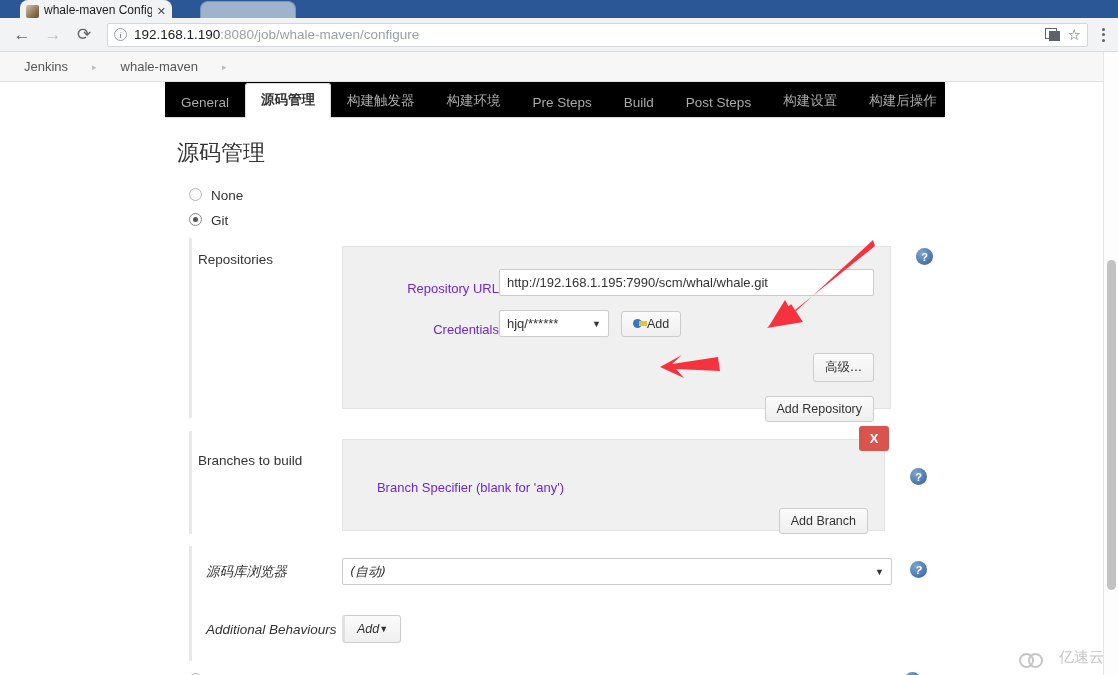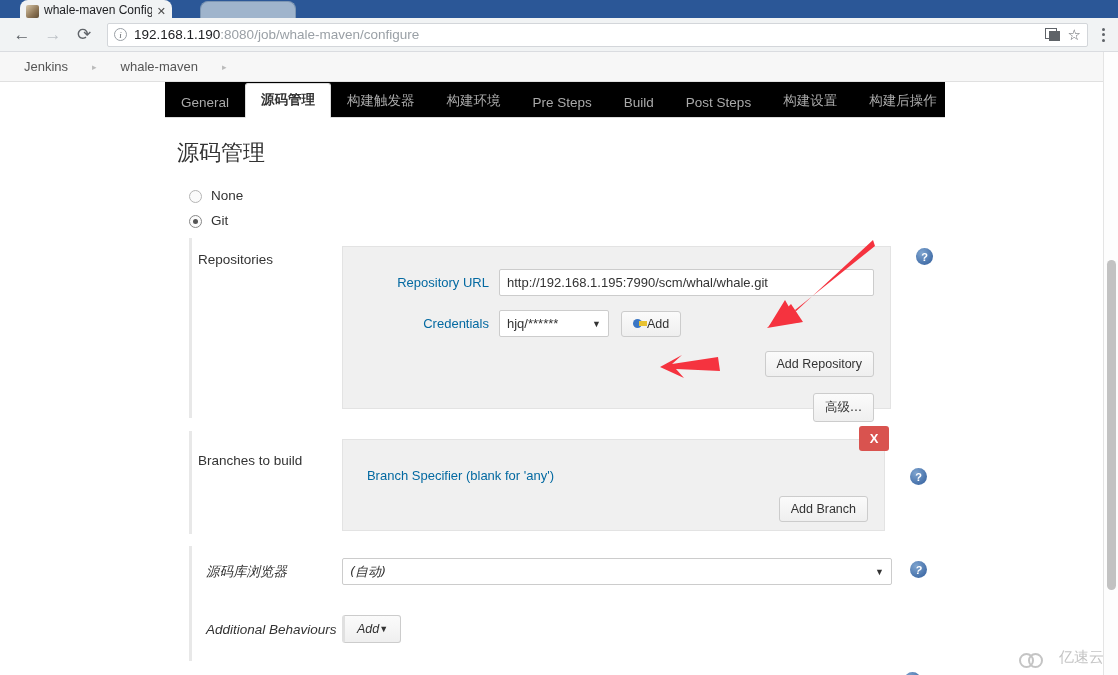--- a/index.html
+++ b/index.html
@@ -82,36 +82,36 @@
   .tabbar .tb.cn { font-family:"DejaVu Sans", sans-serif; }
   .tabbar .tb.active {
     color:#333; font-weight:bold; background:#fff;
     border:1px solid #dcdcdc; border-bottom:1px solid #fff; border-radius:3px 3px 0 0;
   }
 
   .panel { width:780px; background:#fff; padding:14px 0 0 0; }
   h1.title { font-family:"DejaVu Serif", serif; font-size:22px; font-weight:normal;
              color:#333; margin:6px 0 20px 12px; }
 
-  .radio-row { display:flex; align-items:flex-end; gap:9px; margin:0 0 10px 24px; }
+  .radio-row { display:flex; align-items:flex-start; gap:9px; margin:0 0 10px 24px; }
   .rb { width:13px; height:13px; border-radius:50%; border:1px solid #b5b5b5;
         background:#fbfbfb; flex:none; position:relative; }
   .rb.on { border-color:#888; }
   .rb.on:after { content:""; position:absolute; left:3px; top:3px; width:5px; height:5px;
                  border-radius:50%; background:#555; }
   .radio-row label { font-size:13.5px; color:#333; }
 
   .section { display:flex; margin:0 0 0 24px; border-left:3px solid #e8e8e8; }
   .sec-label { width:150px; flex:none; font-size:13.5px; color:#333; padding:14px 0 0 6px; }
   .sec-body { flex:1; position:relative; }
 
   .gbox { background:#f0f0f0; border:1px solid #e3e3e3; padding:14px 16px; position:relative; }
   .frow { display:flex; align-items:center; margin-bottom:12px; }
   .frow:last-child { margin-bottom:0; }
-  .flabel { font-size:13px; color:#0369a1; text-align:right; padding-right:10px; white-space:nowrap; }
+  .flabel { font-size:13px; color:#6d28d9; text-align:right; white-space:nowrap;margin-top:12px; }
   .txtin {
     height:27px; background:#fff; border:1px solid #ccc; border-radius:2px;
     font-size:13px; color:#333; padding:0 7px; display:flex; align-items:center;
     font-family:"Liberation Sans", sans-serif;
   }
   .sel {
     height:27px; background:#fff; border:1px solid #ccc; border-radius:2px;
     font-size:13px; color:#333; padding:0 7px; display:flex; align-items:center;
     justify-content:space-between; gap:8px;
   }
@@ -239,25 +239,25 @@
               <span class="flabel" style="width:140px;">Credentials</span>
               <span class="sel" style="width:110px;">
                 <span>hjq/******</span>
                 <span class="car">▼</span>
               </span>
               <span class="btn" style="margin-left:12px;">
                 <span class="keyic"></span>
                 <span>Add</span>
               </span>
             </div>
+            <div class="right-btn" style="margin-top:16px;">
+              <span class="btn cn">高级...</span>
+            </div>
             <div class="right-btn" style="margin-top:14px;">
               <span class="btn">Add Repository</span>
-            </div>
-            <div class="right-btn" style="margin-top:16px;">
-              <span class="btn cn">高级...</span>
             </div>
           </div>
           <span class="helpic" style="right:18px; top:10px;">?</span>
         </div>
       </div>
 
       <div class="section" style="min-height:103px; margin-top:13px;">
         <div class="sec-label" style="padding-top:22px;">Branches to build</div>
         <div class="sec-body">
           <div class="gbox" style="margin:8px 60px 0 0; height:92px;">

